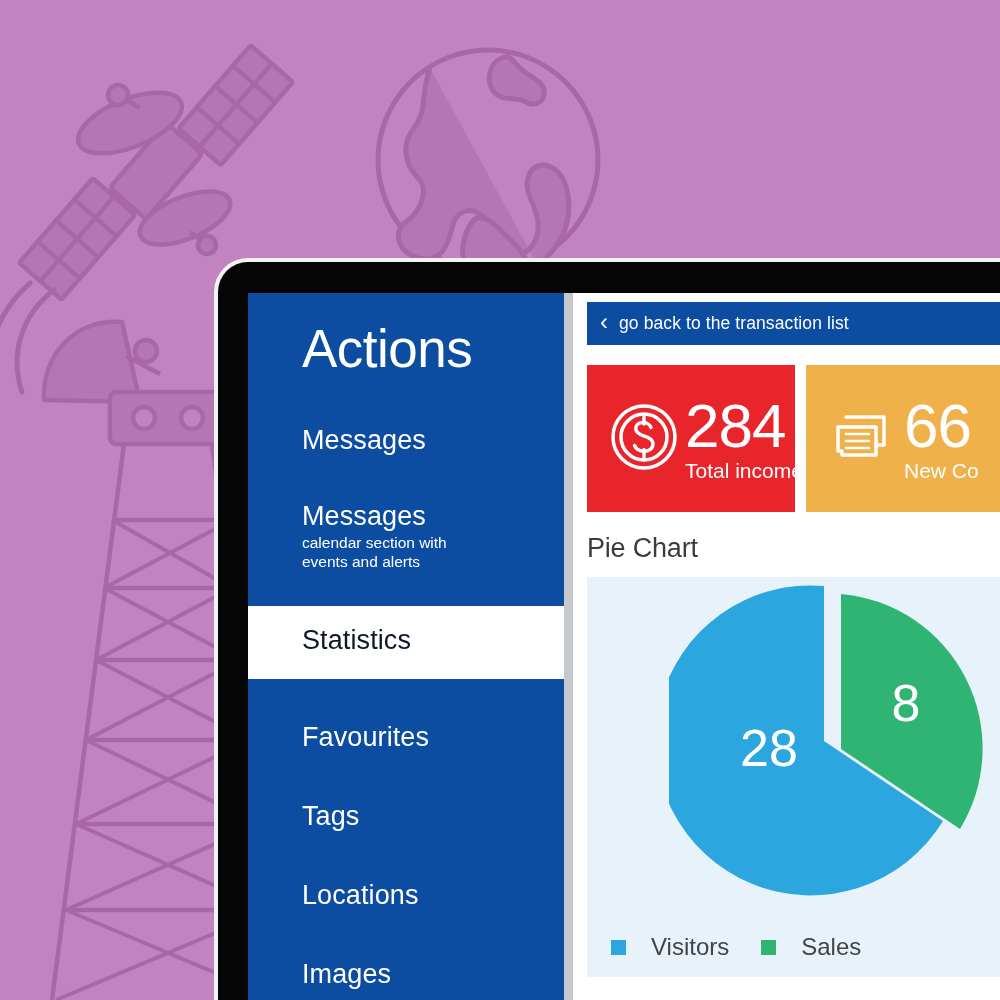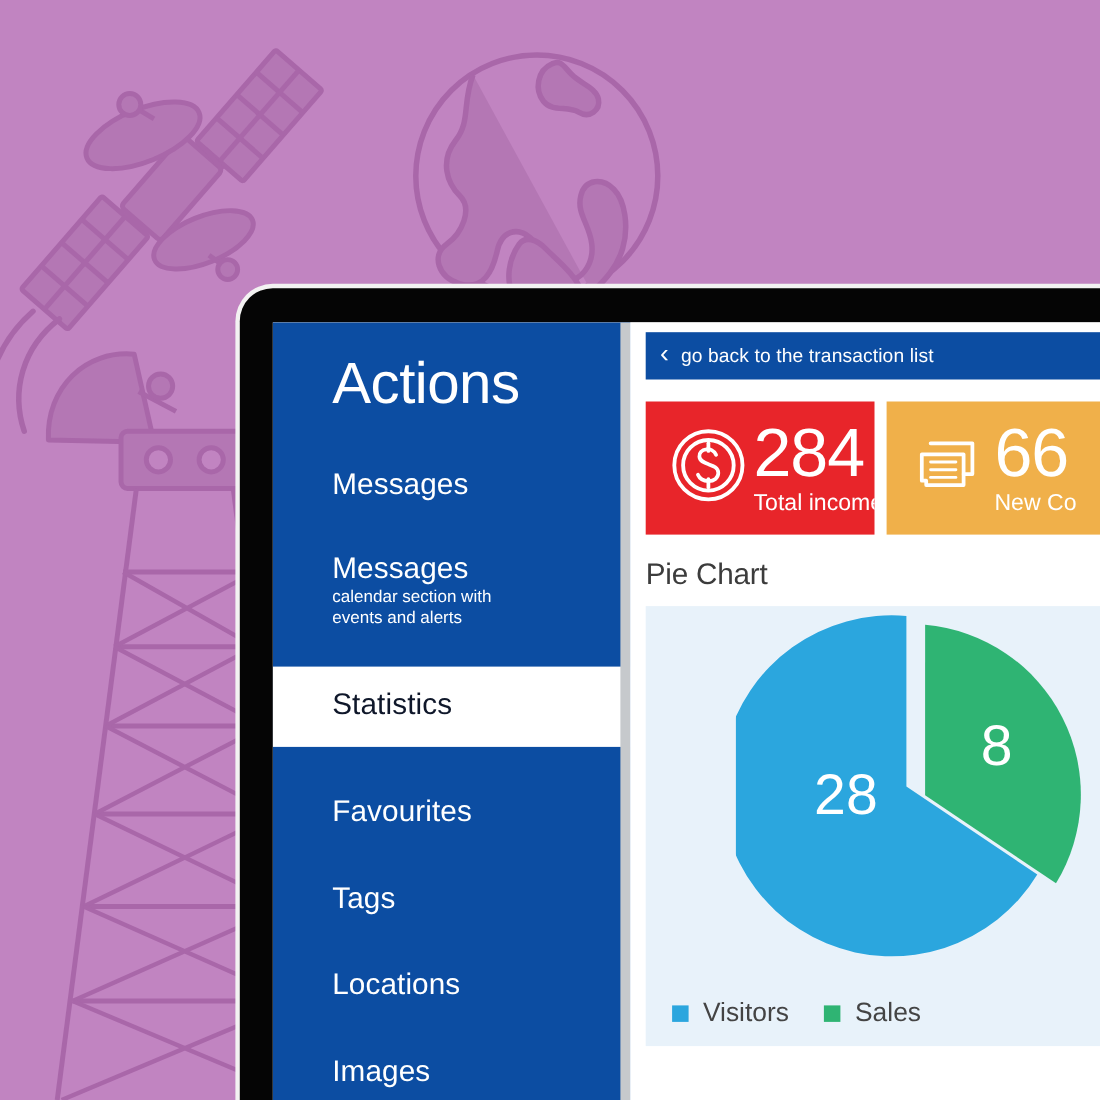--- a/index.html
+++ b/index.html
@@ -149,21 +149,21 @@
     font-weight: 400;
     letter-spacing: 0.1px;
   }
 
   #tiles {
     margin-top: 20px;
     display: flex;
     gap: 11px;
   }
   .tile {
-    height: 121px;
+    height: 147px;
     display: flex;
     align-items: center;
     box-sizing: border-box;
     position: relative;
     overflow: hidden;
   }
   #tile-income { width: 241px; background: #e8252a; }
   #tile-comments { width: 241px; background: #f0b04a; }
   .tile-icon {
     flex: 0 0 auto;
@@ -216,21 +216,21 @@
     position: absolute;
     left: 24px;
     bottom: 16px;
     display: flex;
     align-items: center;
     gap: 32px;
   }
   .legend-entry {
     display: flex;
     align-items: center;
-    gap: 13px;
+    gap: 25px;
   }
   .legend-swatch {
     width: 15px; height: 15px;
     display: block;
   }
   .legend-text {
     font-size: 24px;
     font-weight: 300;
     color: #444;
   }

